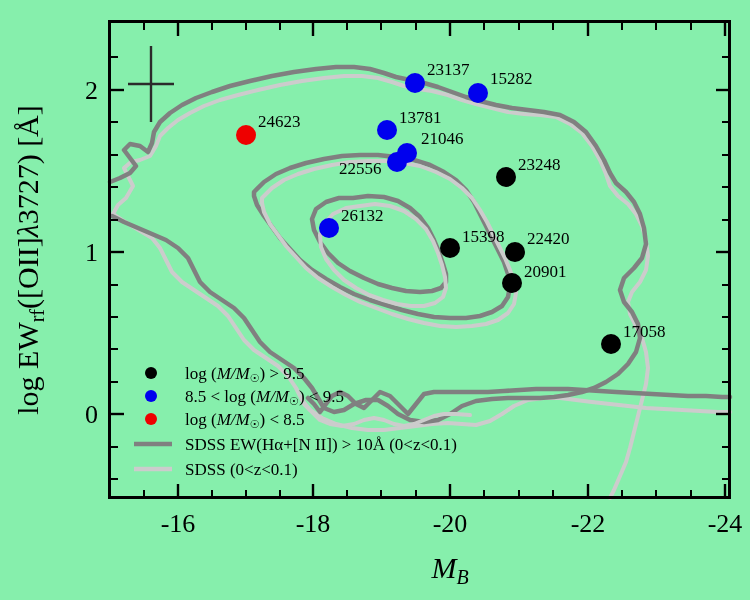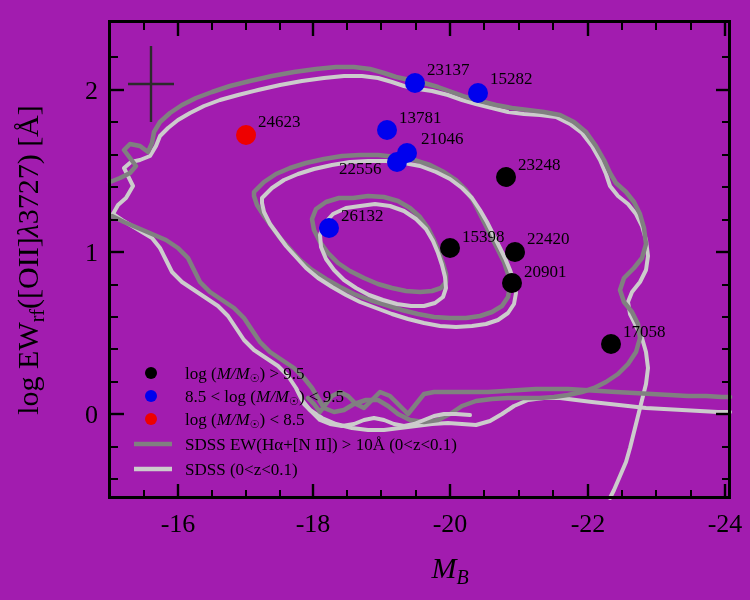--- a/index.html
+++ b/index.html
@@ -4,21 +4,21 @@
 <style>
   html, body {
     margin: 0;
     padding: 0;
     background: #ffffff;
   }
   #figure {
     position: relative;
     width: 750px;
     height: 600px;
-    background: #a21caf;
+    background: #86efac;
     font-family: "Liberation Serif", "DejaVu Serif", serif;
     overflow: hidden;
   }
   #plot-svg {
     position: absolute;
     left: 0;
     top: 0;
     width: 750px;
     height: 600px;
   }

